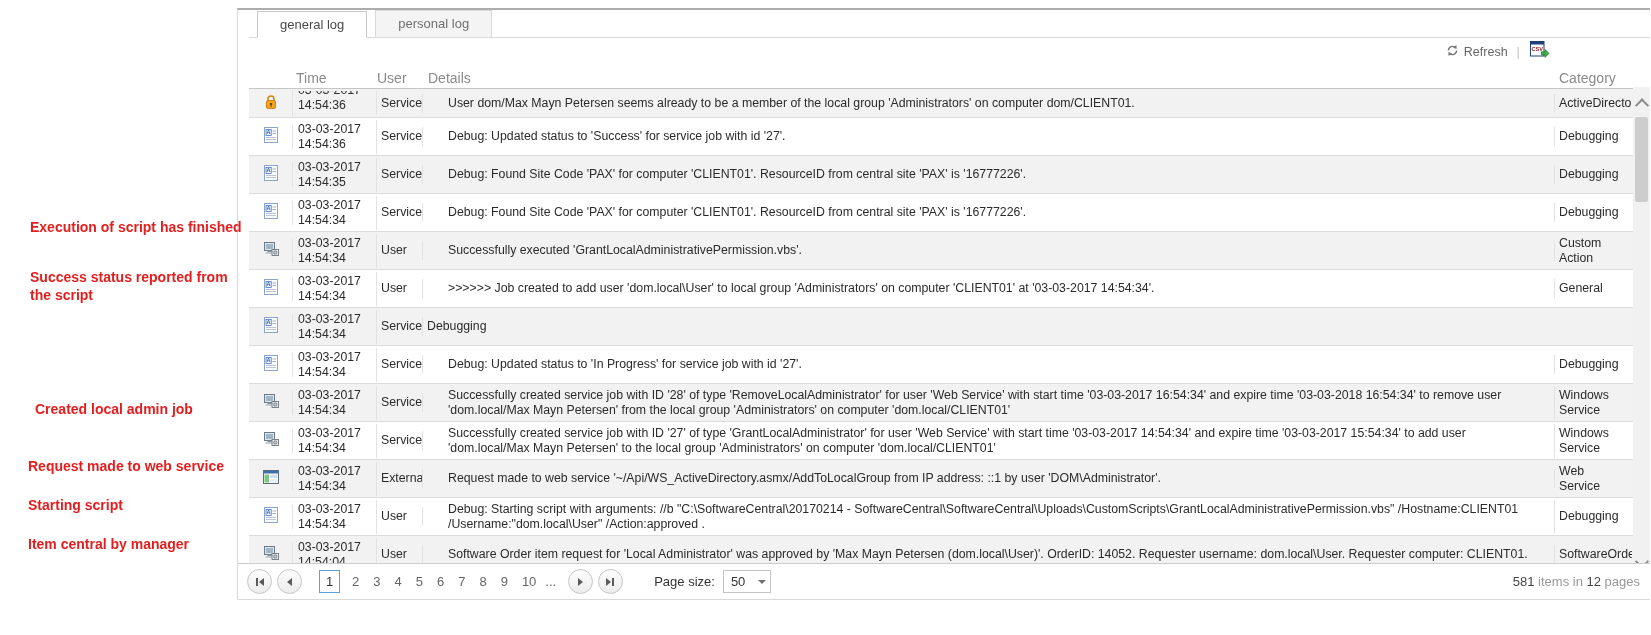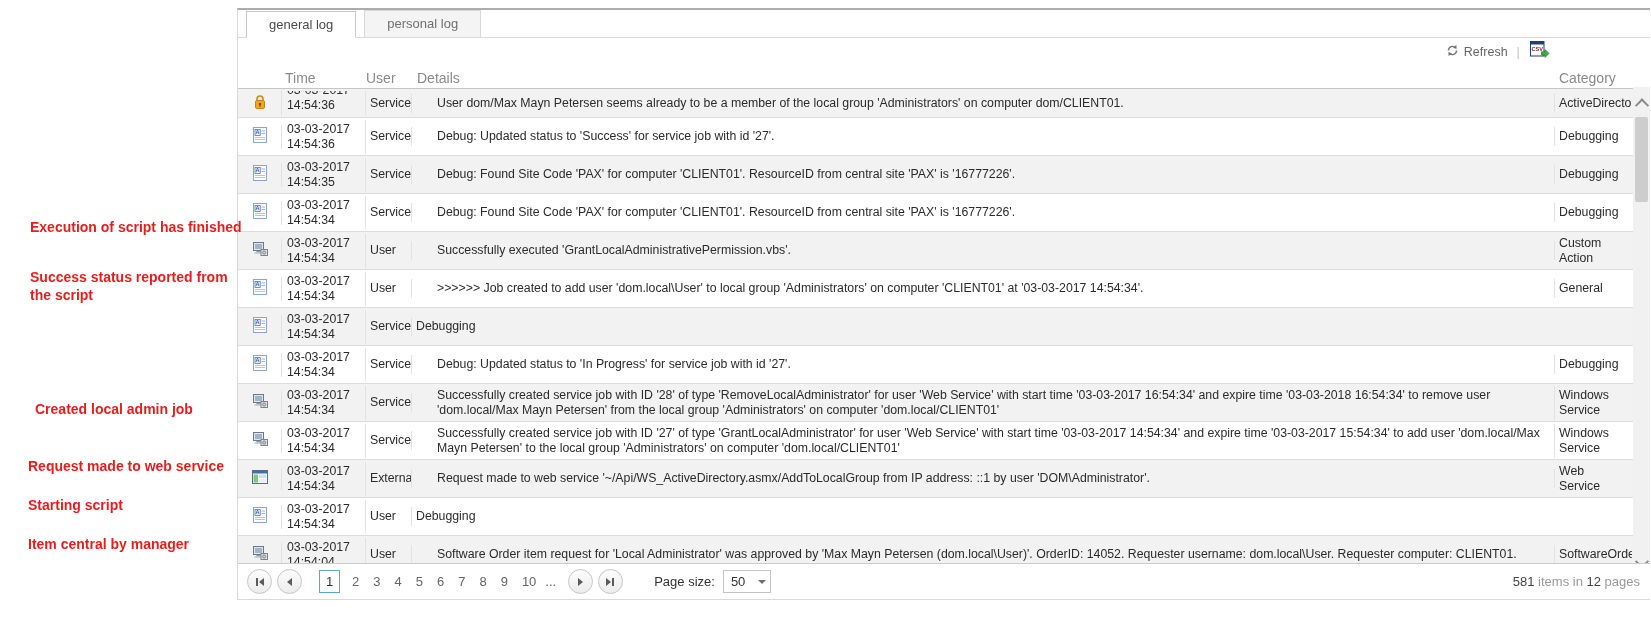--- a/index.html
+++ b/index.html
@@ -6,21 +6,21 @@
   .page{position:relative;width:1651px;height:635px;background:#fff;overflow:hidden;
         font-family:"Liberation Sans",sans-serif;}
 
   
   .annotations-layer{position:absolute;inset:0;z-index:5;pointer-events:none;}
   .annotation{position:absolute;color:#e41e1e;font-weight:bold;font-size:14px;line-height:18px;}
 
   
   .panel{position:absolute;left:237px;top:8px;width:1413px;height:592px;background:#fff;
          border-left:1px solid #d9d9d9;border-bottom:1px solid #d9d9d9;border-top:2px solid #adadad;
-         box-sizing:border-box;}
+         box-sizing:border-box;padding-left:11px;}
 
   
   .tabbar{height:27px;border-bottom:1px solid #d9d9d9;padding-left:8px;display:flex;align-items:flex-end;}
   .tab{box-sizing:border-box;height:27px;line-height:26px;padding:0 22px;font-size:13px;cursor:pointer;}
   .tab.active{background:#fff;border:1px solid #c9c9c9;border-bottom:1px solid #fff;margin-bottom:-1px;color:#4a4a4a;}
   .tab.inactive{background:#f4f4f4;border:1px solid #d8d8d8;border-bottom:none;color:#6f6f6f;margin-left:8px;text-align:center;}
 
   
   .toolbar{height:27px;display:flex;align-items:center;justify-content:flex-end;padding-right:100px;}
   .refresh-btn{display:flex;align-items:center;gap:5px;font-size:12.5px;color:#666;cursor:pointer;}
@@ -455,20 +455,23 @@
         <line x1="2" y1="12.5" x2="12" y2="12.5" stroke="#b9c6d8"></line>
       </svg>
     </span>
             </div>
       <div class="cell c-time">
               <span>03-03-2017 14:54:34</span>
             </div>
       <div class="cell c-user">
               <span>User</span>
             </div>
+      <div class="cell c-details">
+              <span>Debug: Starting script with arguments: //b "C:\SoftwareCentral\20170214 - SoftwareCentral\SoftwareCentral\Uploads\CustomScripts\GrantLocalAdministrativePermission.vbs" /Hostname:CLIENT01 /Username:"dom.local\User" /Action:approved .</span>
+            </div>
       <div class="cell c-category">
               <span>Debugging</span>
             </div>
       <div class="c-scroll"></div>
     </div>
           <div class="row alt">
       <div class="cell c-icon">
               <span>
       <svg width="16" height="16" viewBox="0 0 16 16">
         <rect x="1.5" y="1.5" width="10" height="8" fill="#dfe6ee" stroke="#6b7886"></rect>

